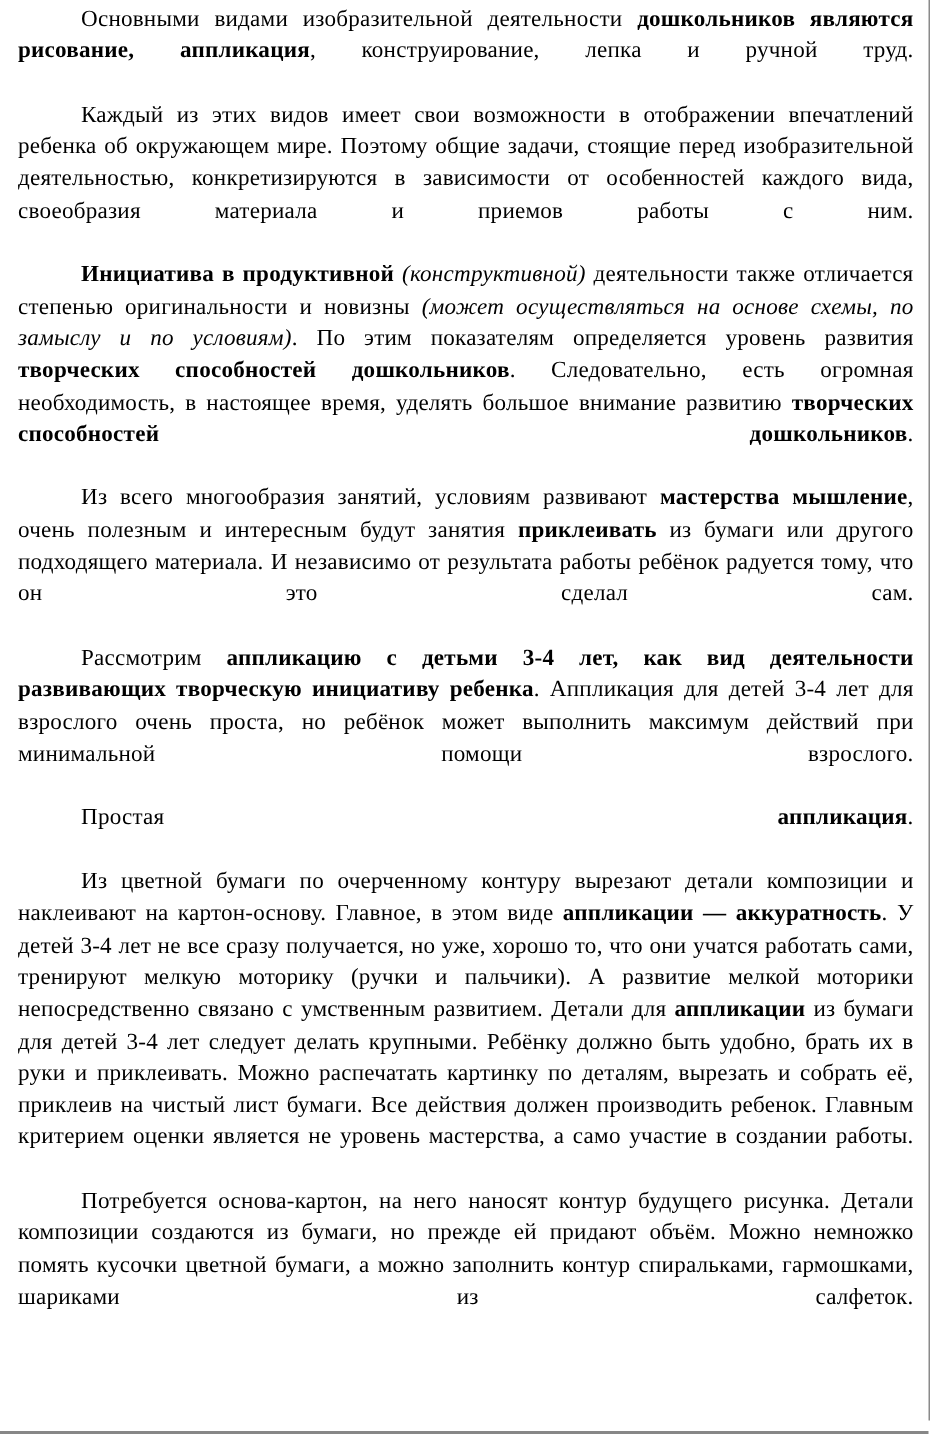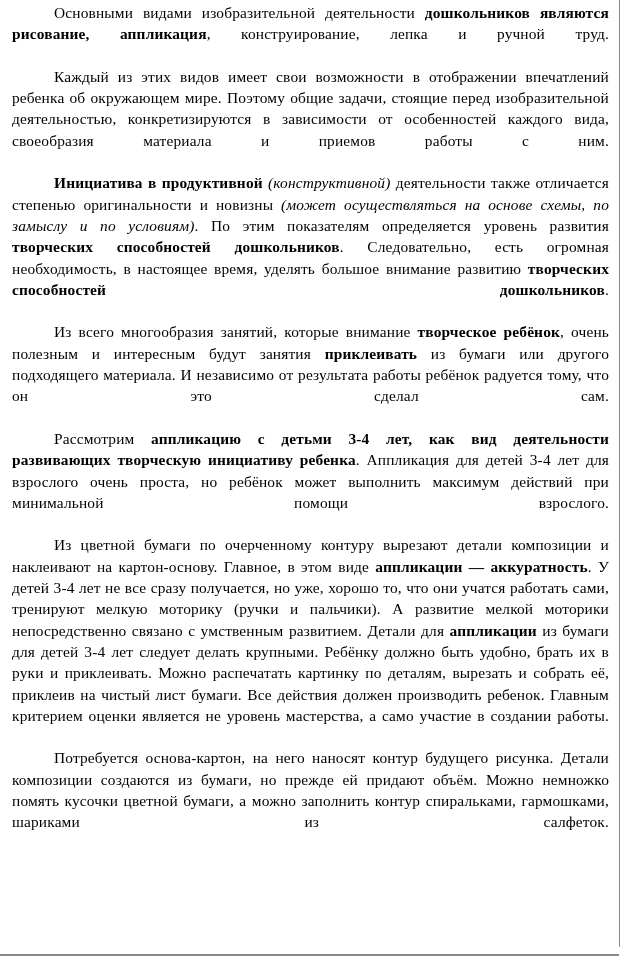--- a/index.html
+++ b/index.html
@@ -76,22 +76,23 @@
 </style>
 </head>
 <body>
 
 <div id="page" style="background: rgb(255, 255, 255);">
 
   <div id="doc-body" style="color: rgb(0, 0, 0);">
       <p class="para"><span>Основными видами изобразительной деятельности </span><b>дошкольников являются рисование, аппликация</b><span>, конструирование, лепка и ручной труд.</span></p>
       <p class="para"><span>Каждый из этих видов имеет свои возможности в отображении впечатлений ребенка об окружающем мире. Поэтому общие задачи, стоящие перед изобразительной деятельностью, конкретизируются в зависимости от особенностей каждого вида, своеобразия материала и приемов работы с ним.</span></p>
       <p class="para"><b>Инициатива в продуктивной </b><i>(конструктивной)</i><span> деятельности также отличается степенью оригинальности и новизны </span><i>(может осуществляться на основе схемы, по замыслу и по условиям)</i><span>. По этим показателям определяется уровень развития </span><b>творческих способностей дошкольников</b><span>. Следовательно, есть огромная необходимость, в настоящее время, уделять большое внимание развитию </span><b>творческих способностей дошкольников</b><span>.</span></p>
-      <p class="para"><span>Из всего многообразия занятий, которые внимание </span><b>творческое ребёнок</b><span>, очень полезным и интересным будут занятия </span><b>приклеивать</b><span> из бумаги или другого подходящего материала. И независимо от результата работы ребёнок радуется тому, что он это сделал сам.</span></p>
+      <p class="para"><span>Из всего многообразия занятий, условиям развивают </span><b>мастерства мышление</b><span>, очень полезным и интересным будут занятия </span><b>приклеивать</b><span> из бумаги или другого подходящего материала. И независимо от результата работы ребёнок радуется тому, что он это сделал сам.</span></p>
       <p class="para"><span>Рассмотрим </span><b>аппликацию с детьми 3-4 лет, как вид деятельности развивающих творческую инициативу ребенка</b><span>. Аппликация для детей 3-4 лет для взрослого очень проста, но ребёнок может выполнить максимум действий при минимальной помощи взрослого.</span></p>
+      <p class="para"><span>Простая </span><b>аппликация</b><span>.</span></p>
       <p class="para"><span>Из цветной бумаги по очерченному контуру вырезают детали композиции и наклеивают на картон-основу. Главное, в этом виде </span><b>аппликации — аккуратность</b><span>. У детей 3-4 лет не все сразу получается, но уже, хорошо то, что они учатся работать сами, тренируют мелкую моторику (ручки и пальчики). А развитие мелкой моторики непосредственно связано с умственным развитием. Детали для </span><b>аппликации</b><span> из бумаги для детей 3-4 лет следует делать крупными. Ребёнку должно быть удобно, брать их в руки и приклеивать. Можно распечатать картинку по деталям, вырезать и собрать её, приклеив на чистый лист бумаги. Все действия должен производить ребенок. Главным критерием оценки является не уровень мастерства, а само участие в создании работы.</span></p>
       <p class="para"><span>Потребуется основа-картон, на него наносят контур будущего рисунка. Детали композиции создаются из бумаги, но прежде ей придают объём. Можно немножко помять кусочки цветной бумаги, а можно заполнить контур спиральками, гармошками, шариками из салфеток.</span></p>
     </div>
 
   <div id="right-rule" style="background: rgb(138, 138, 138);"></div>
   <div id="bottom-rule" style="background: rgb(135, 135, 135);"></div>
 
 </div>
 
 </body></html>

